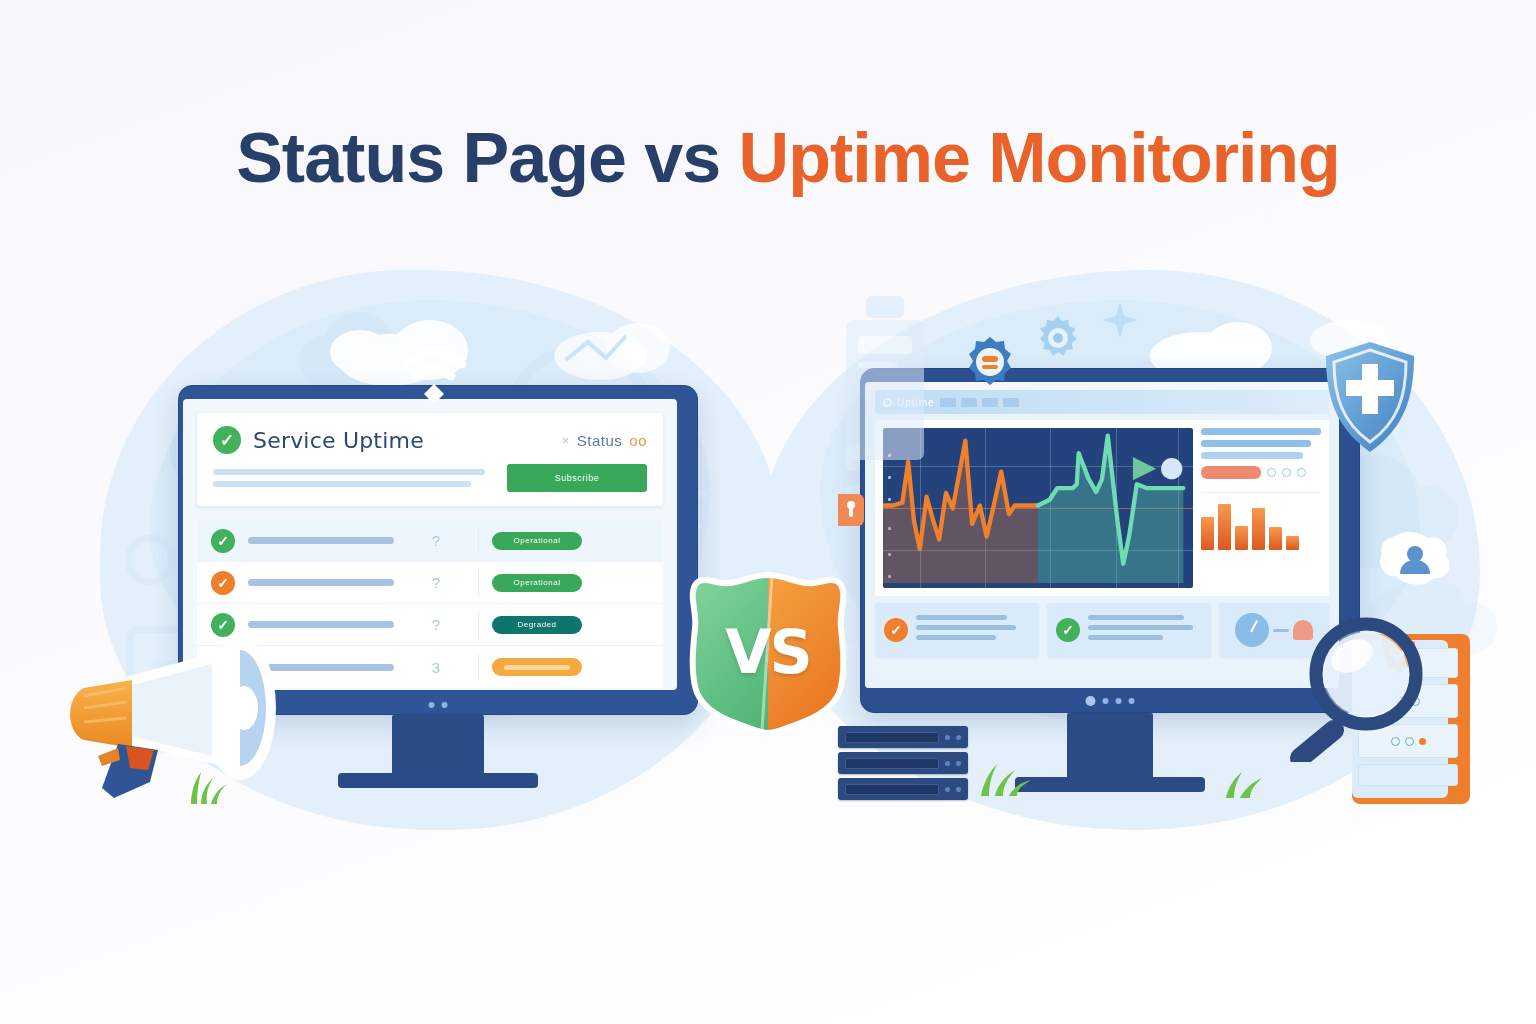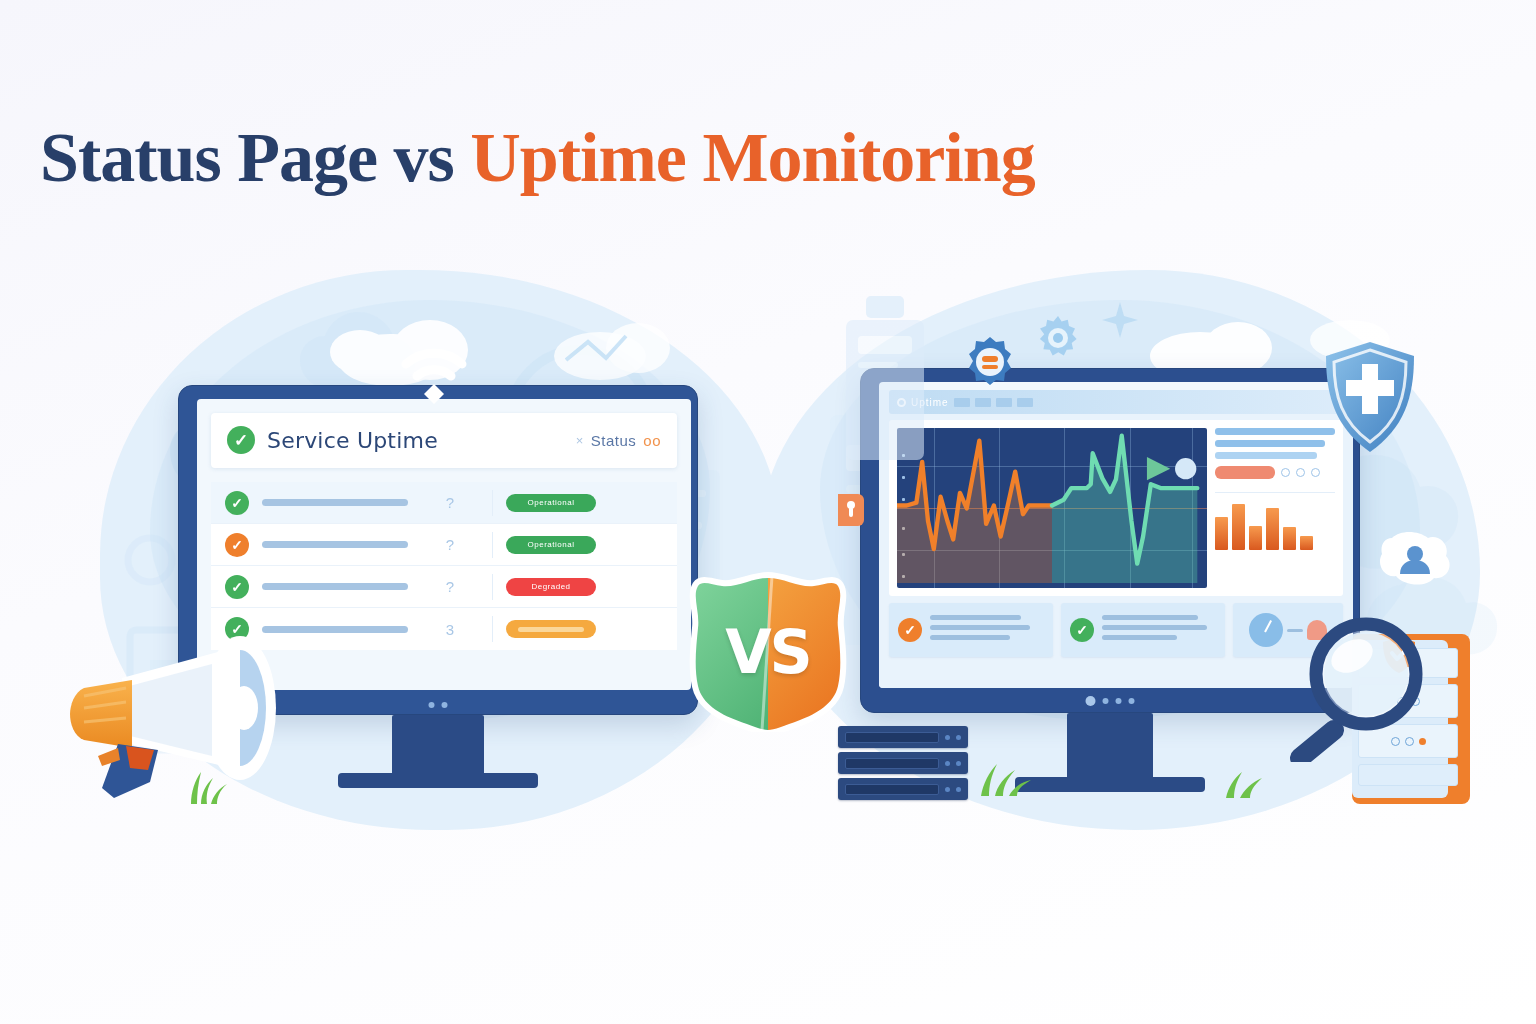--- a/index.html
+++ b/index.html
@@ -12,23 +12,24 @@
   #stage {
     position: relative;
     width: 1536px; height: 1024px;
     background: linear-gradient(160deg,#f6f6fc 0%, #fbfbfe 40%, #ffffff 100%);
     overflow: hidden;
   }
 
   
   #title-bar {
     position: absolute; left: 0; top: 118px; width: 100%;
+    text-align: center;
     font-size: 70px; font-weight: 700; letter-spacing: -1px;
     white-space: nowrap;
-    font-family: Liberation Serif, serif;
+    font-family: Liberation Sans, sans-serif;
     padding-left: 40px;
   }
   #title-bar .t-dark { color: #283f69; }
   #title-bar .t-orange { color: #e8622a; }
 
   
   .blob {
     position: absolute; border-radius: 50%;
     background: #e3f0fb;
   }
@@ -45,21 +46,21 @@
                 border-radius: 50% 50% 55% 45% / 45% 55% 45% 55%; opacity:.6;}
 
   .deco { position: absolute; opacity: .55; }
 
   
   .monitor { position: absolute; }
   .bezel {
     background: #2f5596;
     border: 1px solid #27477e;
     border-radius: 14px;
-    padding: 13px 13px 26px 18px;
+    padding: 13px 13px 26px 4px;
     box-shadow: 0 10px 26px rgba(40,70,120,.18);
     position: relative;
   }
   .bezel.dark { background:#2c4f8f; }
   .bezel-dots {
     position:absolute; left:50%; transform:translateX(-50%);
     bottom:6px; display:flex; gap:7px; align-items:center;
   }
   .bezel-dots i { width:6px;height:6px;border-radius:50%;background:#8fb4e0;display:block;}
   .bezel-dots i.big { width:10px;height:10px;background:#a9c7ea;}
@@ -105,21 +106,21 @@
   .sc-brand .o { color:#ef7f2c; }
   .sc-sub { display:flex; align-items:center; gap:14px; margin-top:10px; }
   .sc-lines { flex:1; }
   .bar-line { height:6px; border-radius:3px; background:#cfe2f4; margin-bottom:6px; }
   .pill {
     border-radius:3px; color:#fff; font-size:9px; letter-spacing:.5px;
     display:flex;align-items:center;justify-content:center;
     background:#3aa85a;
   }
   .pill.wide { width:140px; height:28px; }
-  .pill.orange { background:#ef4444; }
+  .pill.orange { background:#0f766e; }
   .pill.sm { width:90px; height:18px; border-radius:9px; font-size:8px;}
   .pill.hollow { background:#f5a93f; }
   .pill.hollow span { display:block; width:66px;height:5px;background:#fbd79a;border-radius:3px;}
 
   .rows { margin:0 14px 14px 14px; }
   .srow {
     display:flex; align-items:center; gap:13px;
     background:#ffffff; height:42px; padding:0 14px;
     border-bottom:1px solid #eaf2fa;
   }
@@ -337,20 +338,27 @@
 
         <div id="status-card">
           <div class="sc-head">
             <div class="chk">✓</div>
             <div class="sc-title">Service Uptime</div>
             <div class="sc-brand">
               <span class="x">×</span>
               <span>Status</span>
               <span class="o">oo</span>
             </div>
+          </div>
+          <div class="sc-sub">
+            <div class="sc-lines">
+              <div class="bar-line" style="width:97%"></div>
+              <div class="bar-line" style="width:92%;margin-bottom:0;"></div>
+            </div>
+            <div class="pill wide">Subscribe</div>
           </div>
         </div>
 
         <div class="rows">
           <div class="srow alt">
             <div class="chk sm">✓</div>
             <div class="rowbar"></div>
             <div class="num">?</div>
             <div class="sep"></div>
             <div class="pill sm">Operational</div>

